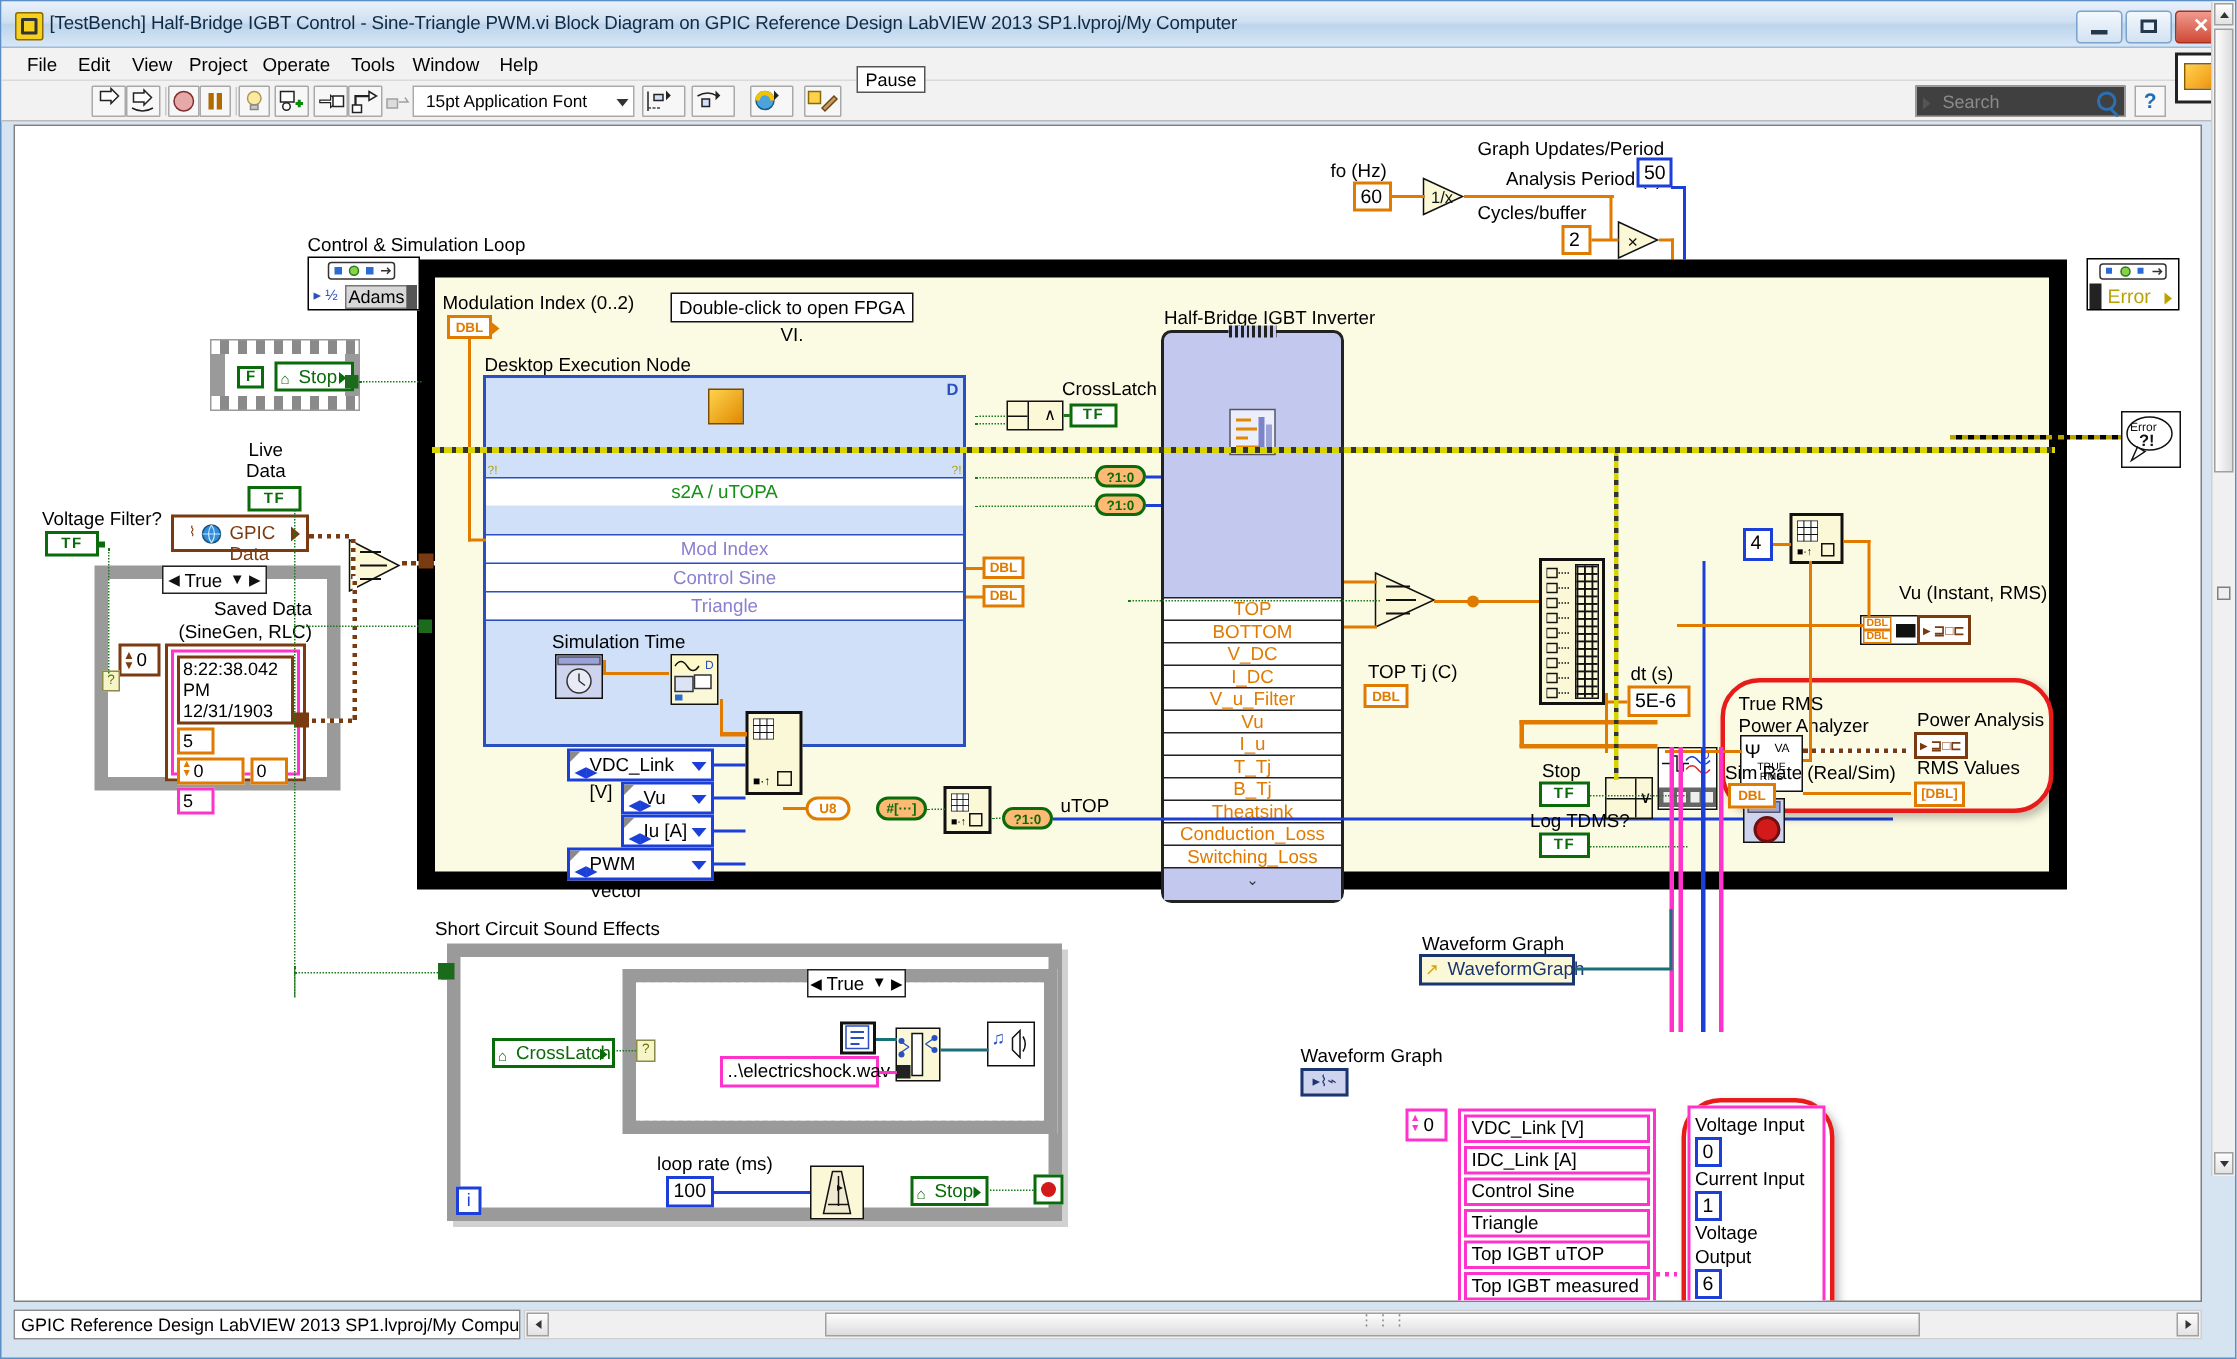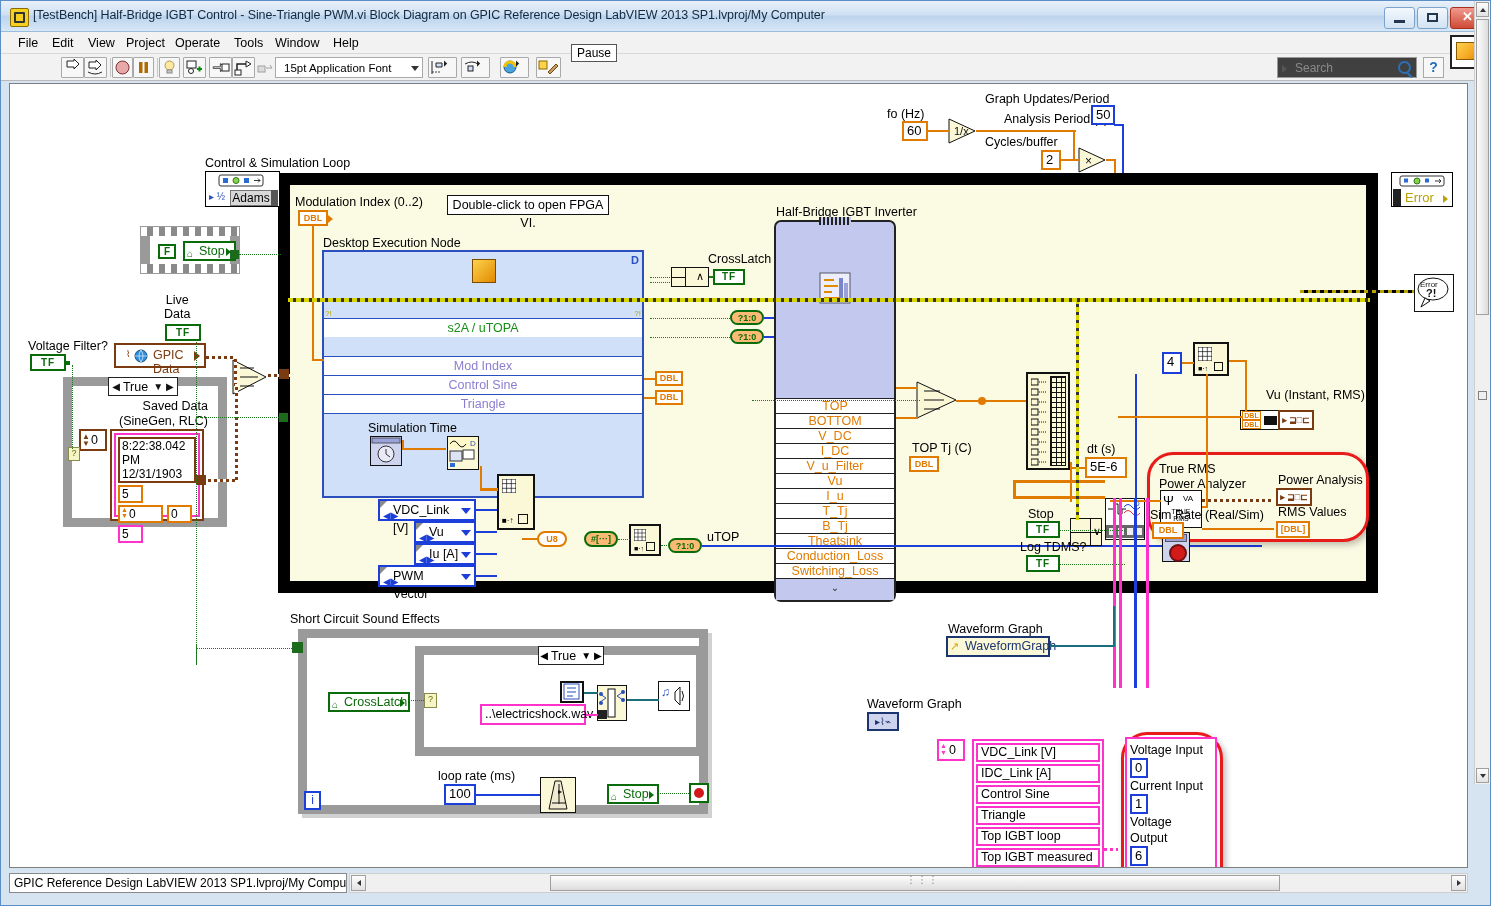--- a/index.html
+++ b/index.html
@@ -842,21 +842,21 @@
     <div style="position:absolute;left:927px;top:655px;width:28px;height:22px;border:2px solid #ff33cc;background:#fff;box-sizing:border-box;">
       <div style="position:absolute;left:1px;top:1px;font-size:7px;color:#ff33cc;line-height:7px;">▲<br>▼</div>
       <div style="position:absolute;left:10px;top:2px;font-size:12.5px;">0</div>
     </div>
 
     <div class="strArr" style="left:962px;top:655px;width:132px;height:202px;">
       <div class="cell">VDC_Link [V]</div>
       <div class="cell">IDC_Link [A]</div>
       <div class="cell">Control Sine</div>
       <div class="cell">Triangle</div>
-      <div class="cell">Top IGBT loop</div>
+      <div class="cell">Top IGBT uTOP</div>
       <div class="cell">Top IGBT measured</div>
 
     </div>
     <div class="wire" style="left:1094px;top:764px;width:14px;height:3px;background:repeating-linear-gradient(90deg,#ff33cc 0 3px,#fff 3px 6px);"></div>
 
     <div class="redRound" style="left:1111px;top:648px;width:102px;height:218px;"></div>
     <div class="clusterP" style="left:1115px;top:653px;width:92px;height:208px;">
       <div style="font-size:12.5px;line-height:16px;">Voltage Input</div>
       <div class="numB" style="position:relative;left:0;top:0;width:18px;height:20px;display:inline-block;">0</div>
       <div style="font-size:12.5px;line-height:16px;">Current Input</div>

